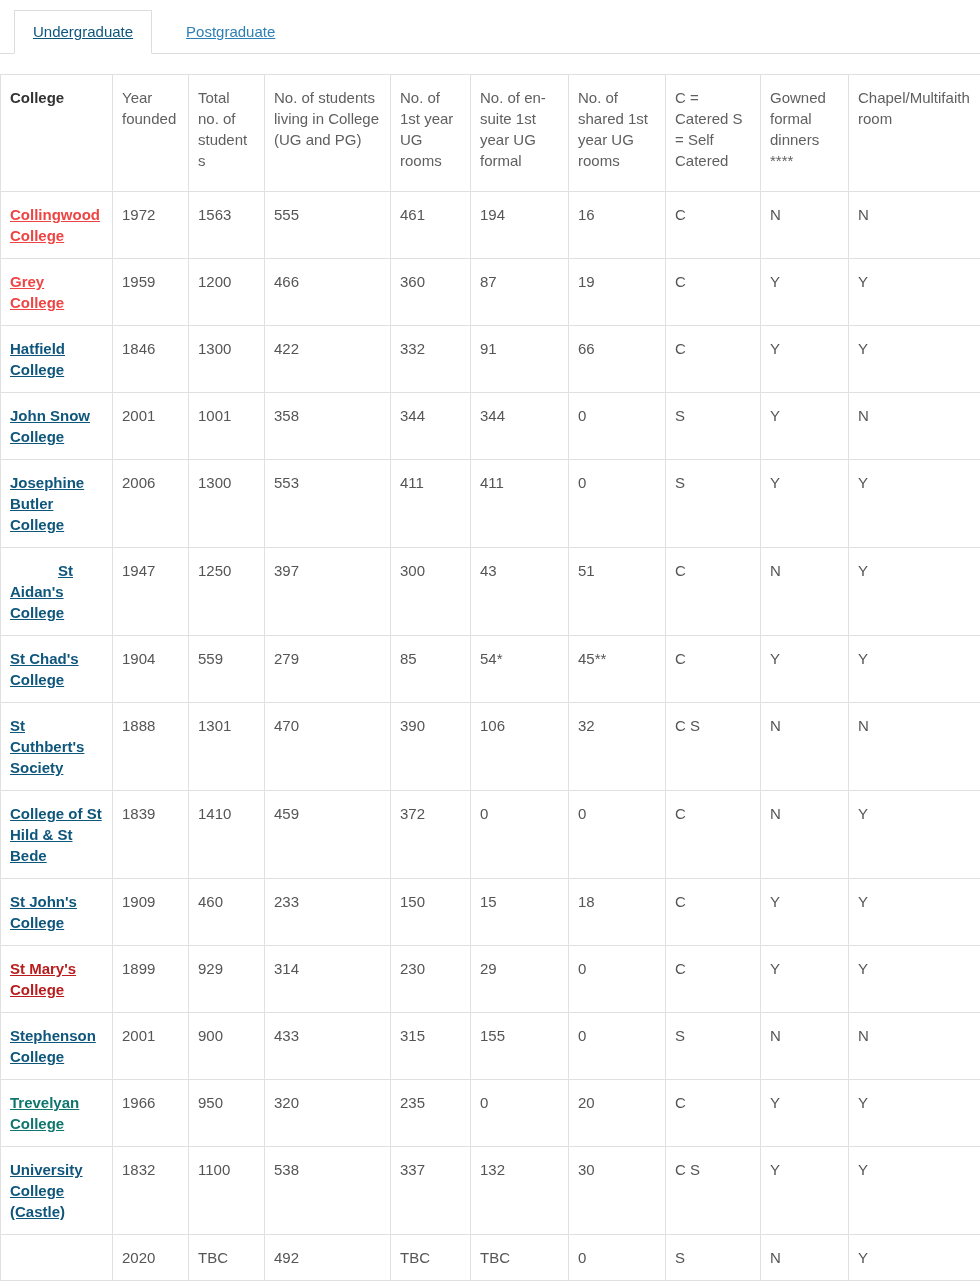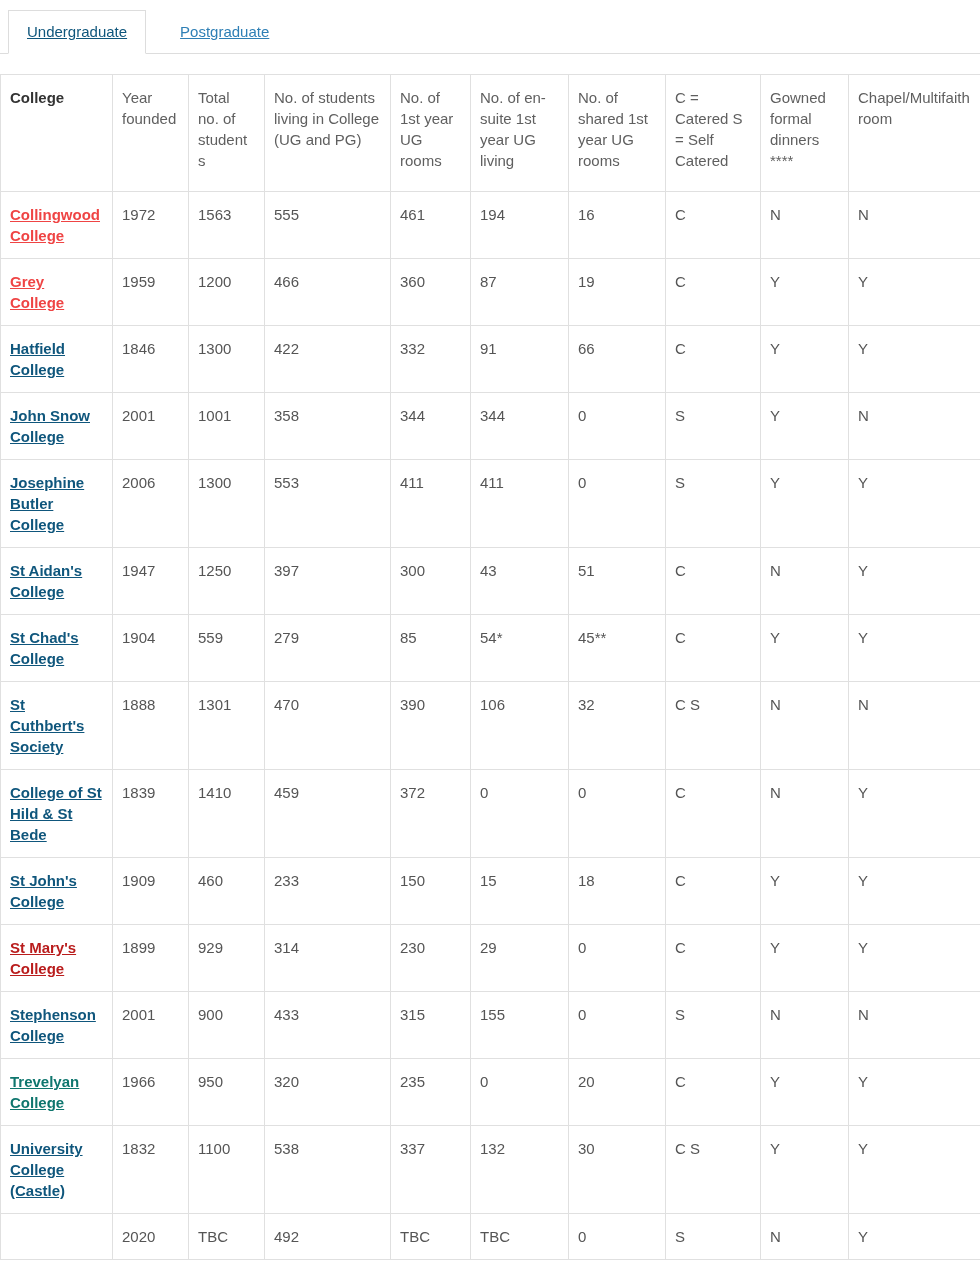--- a/index.html
+++ b/index.html
@@ -11,21 +11,21 @@
     width: 980px;
     min-height: 1288px;
     position: relative;
   }
 
   
   .tabbar {
     display: flex;
     align-items: flex-end;
     border-bottom: 1px solid #ddd;
-    padding-left: 8px;
+    padding-left: 14px;
     margin-top: 10px;
     width: 100%;
   }
   .tab {
     font-size: 15px;
     text-decoration: underline;
     cursor: pointer;
     padding: 12px 18px 13px 18px;
     display: inline-block;
     background: #fff;
@@ -97,21 +97,21 @@
         <col style="width:88px">
       <col style="width:132px">
     </colgroup>
     <thead>
       <tr>
           <th class="col-college">College</th>
           <th>Year founded</th>
           <th>Total no. of students</th>
           <th>No. of students living in College (UG and PG)</th>
           <th>No. of 1st year UG rooms</th>
-          <th>No. of en-suite 1st year UG living</th>
+          <th>No. of en-suite 1st year UG formal</th>
           <th>No. of shared 1st year UG rooms</th>
           <th>C = Catered S = Self Catered</th>
           <th>Gowned formal dinners ****</th>
           <th>Chapel/Multifaith room</th>
         </tr>
     </thead>
     <tbody>
         <tr>
           <td class="cell-college"><a style="color: #ef4444; text-align: right;">Collingwood College</a></td>
           <td>1972</td>
@@ -166,21 +166,21 @@
           <td>1300</td>
           <td>553</td>
           <td>411</td>
           <td>411</td>
           <td>0</td>
           <td>S</td>
           <td>Y</td>
           <td>Y</td>
         </tr>
         <tr>
-          <td class="cell-college"><a style="color: rgb(15, 86, 124);">St Aidan's College</a></td>
+          <td class="cell-college"><a style="color: rgb(15, 86, 124); margin-left: 48px;">St Aidan's College</a></td>
           <td>1947</td>
           <td>1250</td>
           <td>397</td>
           <td>300</td>
           <td>43</td>
           <td>51</td>
           <td>C</td>
           <td>N</td>
           <td>Y</td>
         </tr>

